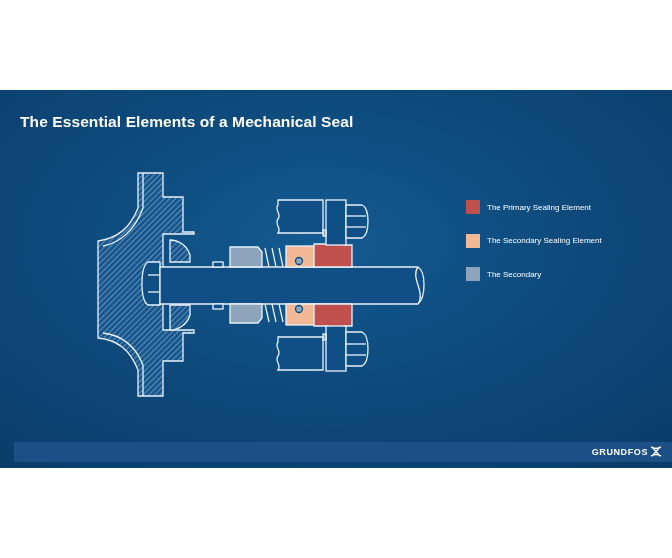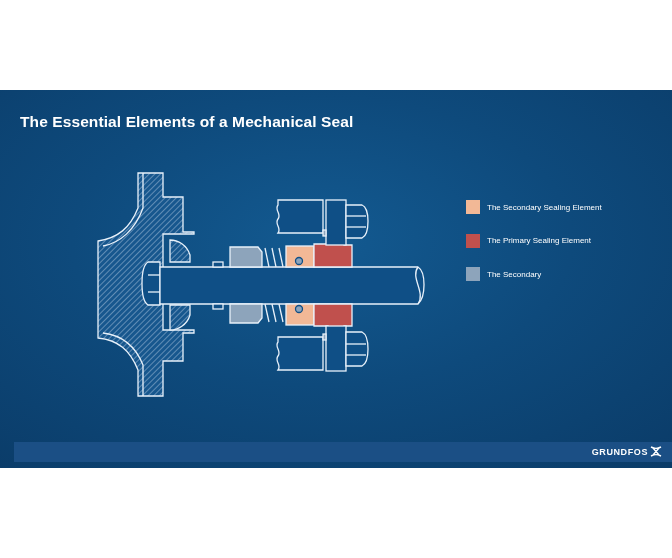--- a/index.html
+++ b/index.html
@@ -87,26 +87,26 @@
         <path d="M346 332 L362 332 C 370 336 370 362 362 366 L346 366 Z" fill="#0f4f86"></path>
         <line x1="346" y1="344" x2="366" y2="344"></line>
         <line x1="346" y1="355" x2="366" y2="355"></line>
         <rect x="323" y="334" width="3" height="6" fill="#8da4bb"></rect>
       </g>
     </g>
   </svg>
 
   <div class="legend">
     <div class="legend-item">
+      <div class="swatch" style="background:#c0504d"></div>
+      <span class="legend-label">The Primary Sealing Element</span>
+    </div>
+    <div class="legend-item">
       <div class="swatch" style="background:#f2b896"></div>
       <span class="legend-label">The Secondary Sealing Element</span>
-    </div>
-    <div class="legend-item">
-      <div class="swatch" style="background:#c0504d"></div>
-      <span class="legend-label">The Primary Sealing Element</span>
     </div>
     <div class="legend-item">
       <div class="swatch" style="background:#8da4bb"></div>
       <span class="legend-label">The Secondary</span>
     </div>
   </div>
 
   <div class="footer">
     <div class="logo">
       <span>GRUNDFOS</span>

